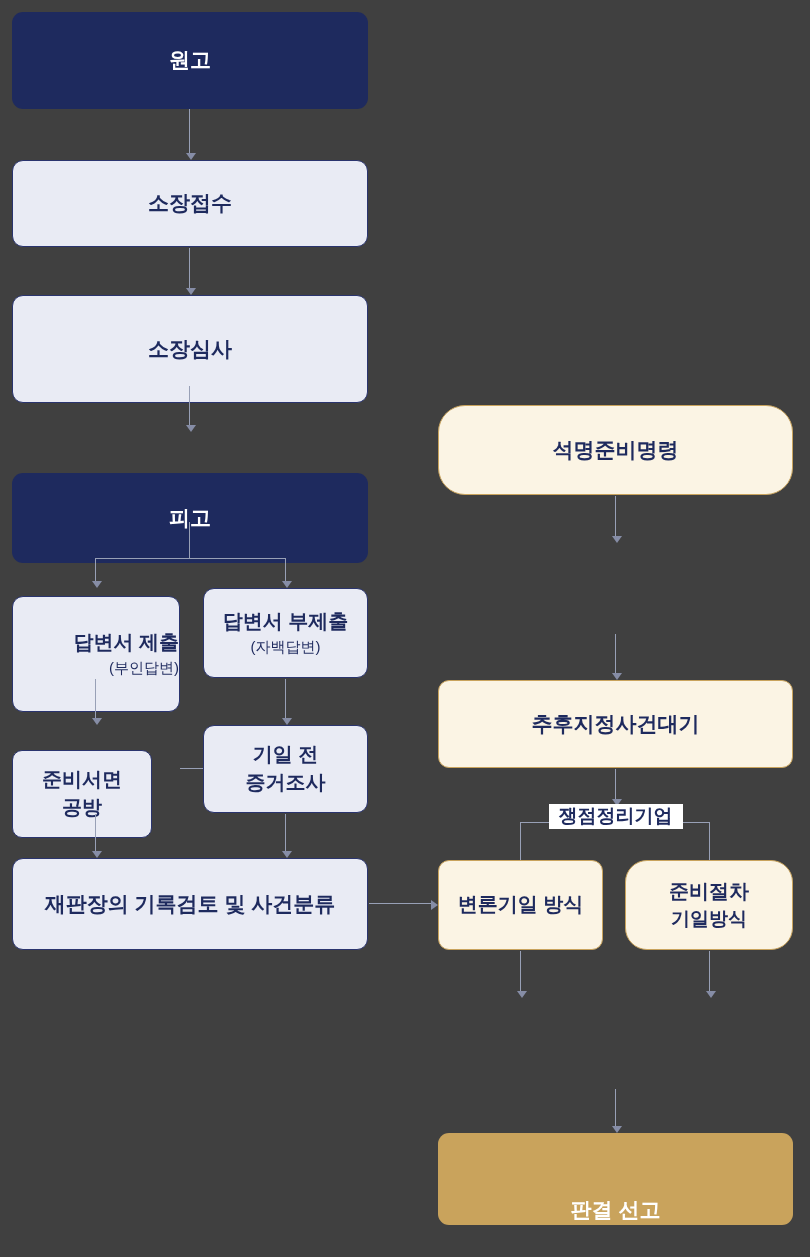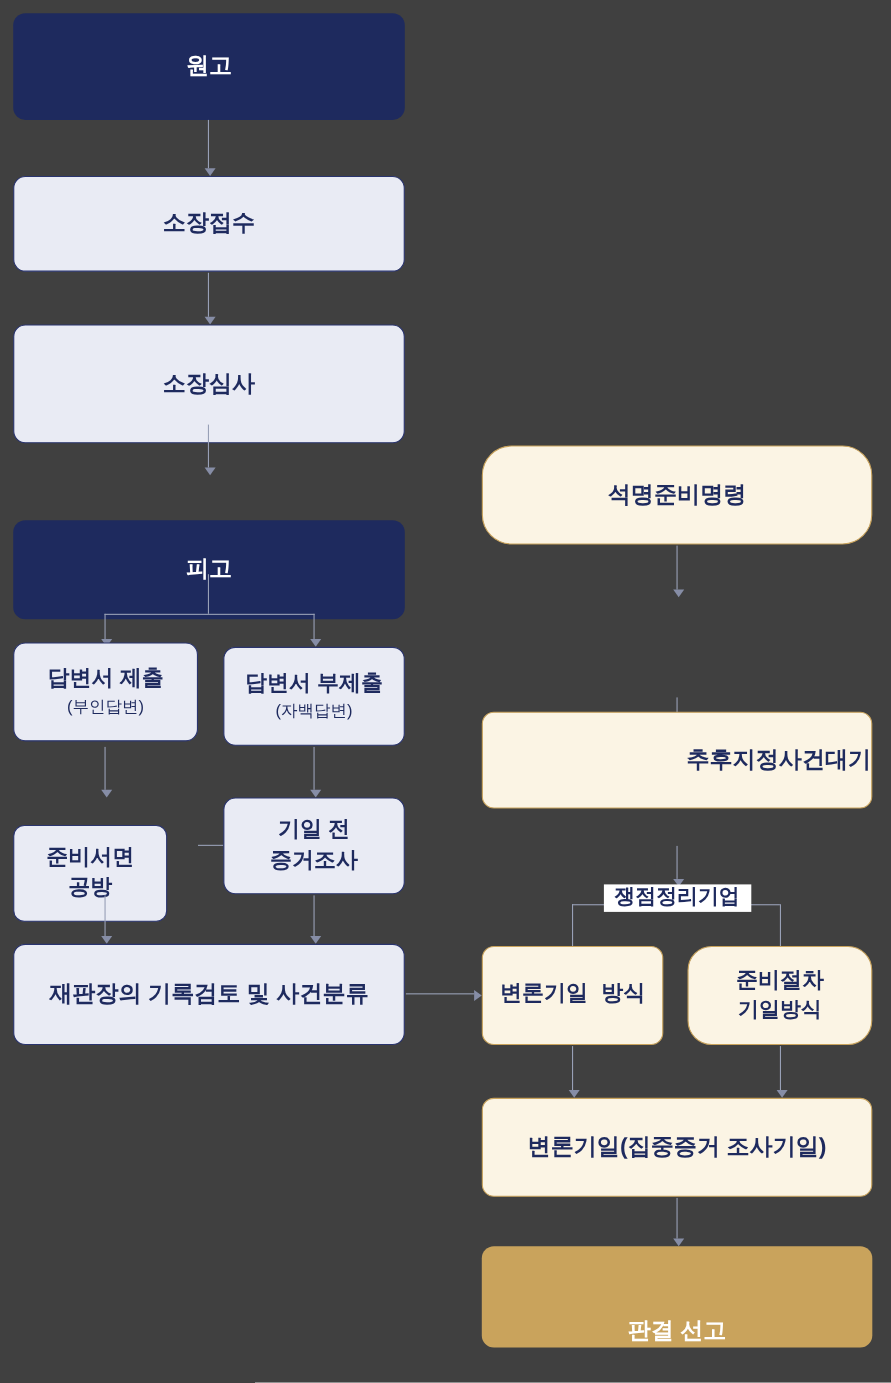--- a/index.html
+++ b/index.html
@@ -65,21 +65,21 @@
 
   <div class="box navy" style="left:12px; top:432px; width:356px; height:90px;margin-top:41px;">
     <span class="t-main">피고</span>
   </div>
 
   <div class="line-v" style="left:189px; top:522px; height:36px;"></div>
   <div class="line-h" style="left:95px; top:558px; width:191px;"></div>
   <div class="arrow-v head" style="left:95px;  top:558px; height:23px;"></div>
   <div class="arrow-v head" style="left:285px; top:558px; height:23px;"></div>
 
-  <div class="box light" style="left:12px; top:584px; width:168px; height:90px;">
+  <div class="box light" style="left:12px; top:596px; width:168px; height:116px;align-items:flex-end;">
     <span class="t-main" style="font-size:20px;">답변서 제출</span>
     <span class="t-sub">(부인답변)</span>
   </div>
 
   <div class="box light" style="left:203px; top:588px; width:165px; height:90px;">
     <span class="t-main" style="font-size:20px;">답변서 부제출</span>
     <span class="t-sub">(자백답변)</span>
   </div>
 
   <div class="arrow-v head" style="left:95px;  top:679px; height:39px;"></div>
@@ -108,48 +108,45 @@
 
   <div class="box cream" style="left:438px; top:405px; width:355px; height:90px;border-radius:27px;">
     <span class="t-main">석명준비명령</span>
   </div>
 
   <div class="arrow-v head" style="left:615px; top:496px; height:40px;"></div>
 
 
   <div class="arrow-v head" style="left:615px; top:634px; height:39px;"></div>
 
-  <div class="box cream" style="left:438px; top:647px; width:355px; height:88px;align-items:flex-end;">
+  <div class="box cream" style="left:438px; top:680px; width:355px; height:88px;">
     <span class="t-main">추후지정사건대기</span>
   </div>
 
   <div class="arrow-v head" style="left:615px; top:769px; height:30px;"></div>
 
   <div class="line-h" style="left:520px; top:822px; width:189px;"></div>
   <div class="issue-label">
     <span>쟁점정리기업</span>
   </div>
   <div class="line-v" style="left:520px; top:822px; height:38px;"></div>
   <div class="line-v" style="left:709px; top:822px; height:38px;"></div>
 
   <div class="box cream" style="left:438px; top:860px; width:165px; height:90px;">
-    <span class="t-main" style="font-size:20px;font-family:Liberation Mono, monospace;">변론기일 방식</span>
+    <span class="t-main" style="font-size:20px;">변론기일 방식</span>
   </div>
 
   <div class="box cream" style="left:625px; top:860px; width:168px; height:90px;border-radius:22px;">
     <span class="t-main" style="font-size:20px;">준비절차</span>
     <span class="t-main" style="font-size:19px;">기일방식</span>
   </div>
 
   <div class="arrow-v head" style="left:520px; top:951px; height:40px;"></div>
   <div class="arrow-v head" style="left:709px; top:951px; height:40px;"></div>
 
-  <div class="box cream" style="left:438px; top:998px; width:355px; height:90px;">
-    <span class="t-main">변론기일(집중증거 조사기일)</span>
-  </div>
 
   <div class="arrow-v head" style="left:615px; top:1089px; height:37px;"></div>
 
   <div class="box gold" style="left:438px; top:1133px; width:355px; height:92px;justify-content:flex-end;">
     <span class="t-main">판결 선고</span>
   </div>
 
 </div>
 
 </body></html>

